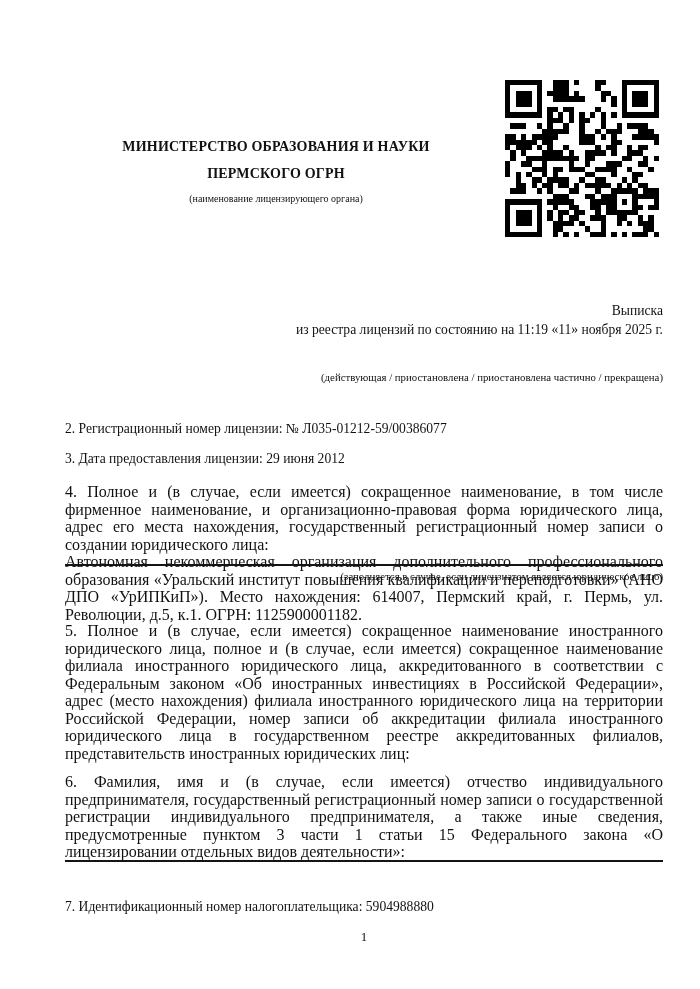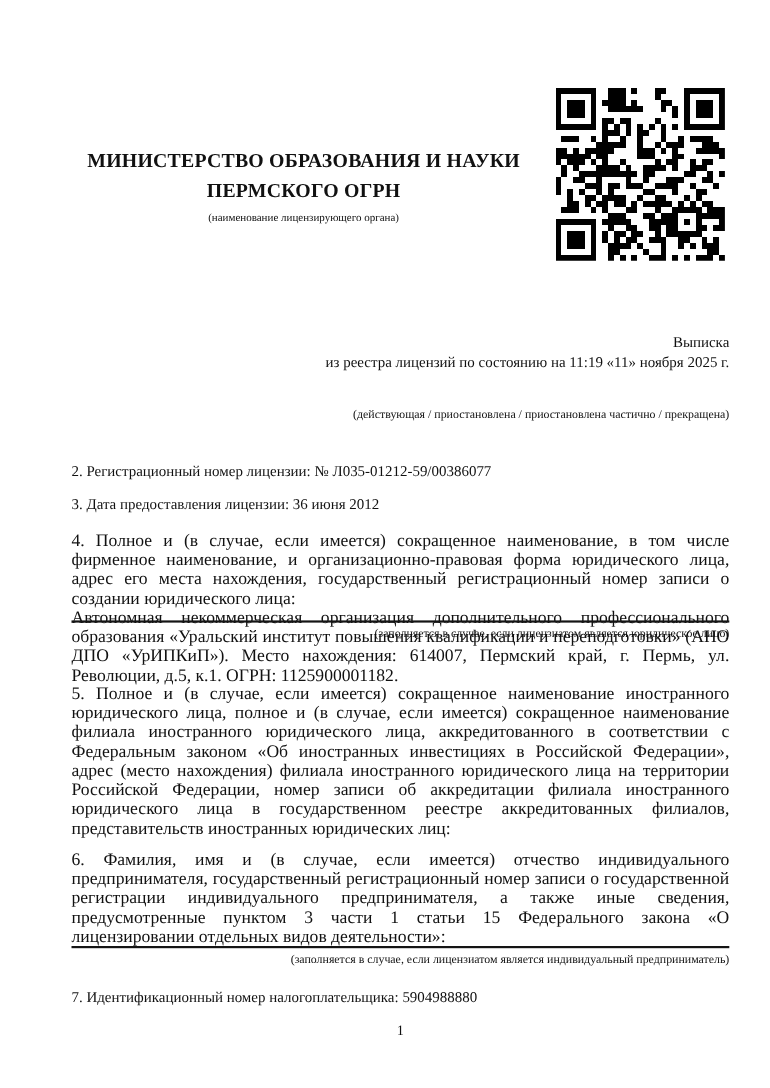--- a/index.html
+++ b/index.html
@@ -18,21 +18,21 @@
     width: 700px;
     height: 989px;
     background: #ffffff;
     overflow: hidden;
   }
   .abs { position: absolute; }
   .cw  { left: 65px; width: 598px; }
 
   
   .ministry { top: 133px; left: 56px; width: 440px; text-align: center; }
-  .ministry-title { font-weight: bold; font-size: 18px; line-height: 27px; letter-spacing: 0.2px; }
+  .ministry-title { font-weight: bold; font-size: 14px; line-height: 27px; letter-spacing: 0.2px; }
   .ministry-sub { font-size: 10px; line-height: 12px; margin-top: 6px; }
 
   .qr { top: 80px; left: 505px; }
 
   
   .doc-title { top: 301px; text-align: right; font-size: 13.6px; line-height: 19px; }
 
   
   .line { font-size: 13.6px; line-height: 18px; }
   .para { font-size: 16px; line-height: 17.5px; text-align: justify; }
@@ -494,42 +494,41 @@
 
   <div class="abs cw f1">
     <div class="cap">(действующая / приостановлена / приостановлена частично / прекращена)</div>
   </div>
 
   <div class="abs cw f2">
     <div class="line">2. Регистрационный номер лицензии: № Л035-01212-59/00386077</div>
   </div>
 
   <div class="abs cw f3">
-    <div class="line">3. Дата предоставления лицензии: 36 июня 2012</div>
+    <div class="line">3. Дата предоставления лицензии: 29 июня 2012</div>
   </div>
 
   <div class="abs cw p4">
     <div class="para">4. Полное и (в случае, если имеется) сокращенное наименование, в том числе фирменное наименование, и организационно-правовая форма юридического лица, адрес его места нахождения, государственный регистрационный номер записи о создании юридического лица:</div>
     <div class="para">Автономная некоммерческая организация дополнительного профессионального образования «Уральский институт повышения квалификации и переподготовки» (АНО ДПО «УрИПКиП»). Место нахождения: 614007, Пермский край, г. Пермь, ул. Революции, д.5, к.1. ОГРН: 1125900001182.</div>
   </div>
   <div class="abs cw rc rc4">
     <div class="rule"></div>
     <div class="cap">(заполняется в случае, если лицензиатом является юридическое лицо)</div>
   </div>
 
   <div class="abs cw p5">
     <div class="para">5. Полное и (в случае, если имеется) сокращенное наименование иностранного юридического лица, полное и (в случае, если имеется) сокращенное наименование филиала иностранного юридического лица, аккредитованного в соответствии с Федеральным законом «Об иностранных инвестициях в Российской Федерации», адрес (место нахождения) филиала иностранного юридического лица на территории Российской Федерации, номер записи об аккредитации филиала иностранного юридического лица в государственном реестре аккредитованных филиалов, представительств иностранных юридических лиц:</div>
   </div>
 
   <div class="abs cw p6">
     <div class="para">6. Фамилия, имя и (в случае, если имеется) отчество индивидуального предпринимателя, государственный регистрационный номер записи о государственной регистрации индивидуального предпринимателя, а также иные сведения, предусмотренные пунктом 3 части 1 статьи 15 Федерального закона «О лицензировании отдельных видов деятельности»:</div>
   </div>
   <div class="abs cw rc rc6">
     <div class="rule"></div>
-    <div class="cap">(заполняется в случае, если лицензиатом является индивидуальный предприниматель)</div>
   </div>
 
   <div class="abs cw f7">
     <div class="line">7. Идентификационный номер налогоплательщика: 5904988880</div>
   </div>
 
   <div class="abs cw pagenum">1</div>
 
 </div>
 

